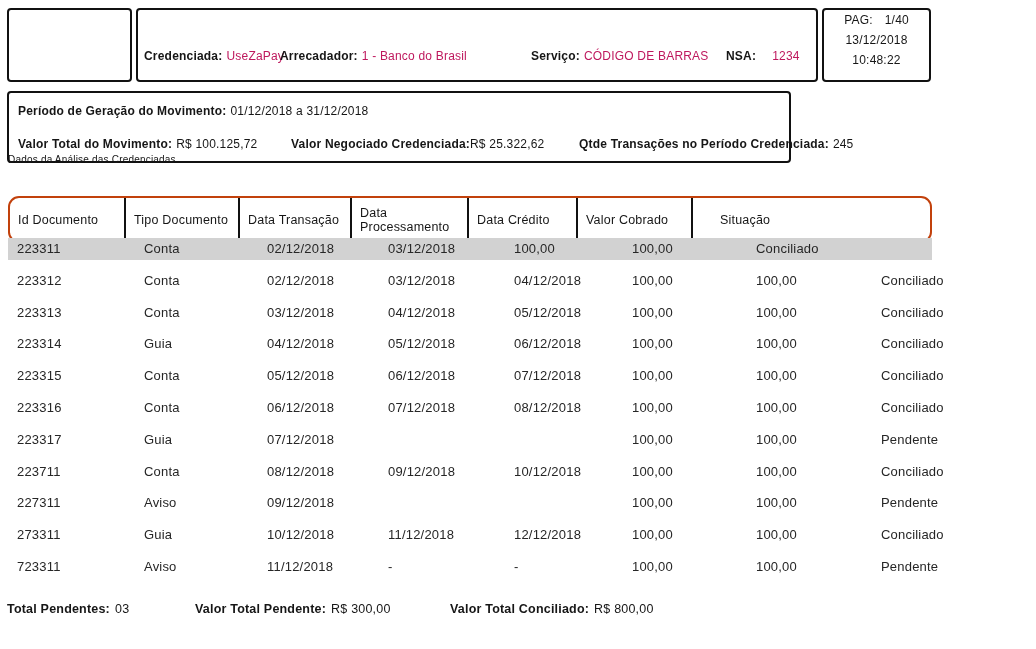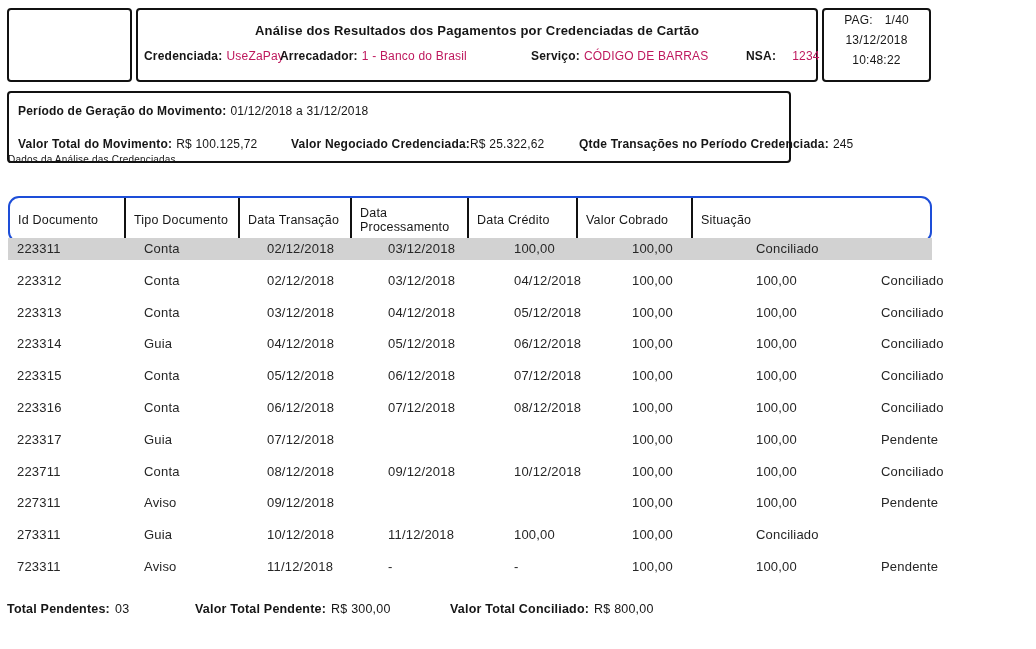--- a/index.html
+++ b/index.html
@@ -49,32 +49,32 @@
   .section-title{
     position:absolute;left:8px;top:154px;
     font-weight:normal;font-size:10px;
   }
 
   
   .thead{
     position:absolute;left:8px;top:196px;width:924px;height:47px;
     display:grid;
     grid-template-columns:116px 114px 112px 117px 109px 115px 116px 121px;
-    border:2px solid #1d4ed8;border-radius:11px;
+    border:2px solid #c2410c;border-radius:11px;
     box-sizing:border-box;
     background:#fff;
   }
   .th{
     border-right:2px solid #111;
     display:flex;align-items:center;
     padding:1px 3px 1px 8px;
     font-size:12.5px;line-height:14px;
     box-sizing:border-box;
   }
-  .th:last-child{border-right:none;}
+  .th:last-child{border-right:none;margin-left:19px;}
 
   .tbody{
     position:absolute;left:8px;top:238px;width:924px;
   }
   .tr{
     display:grid;
     grid-template-columns:118px 114px 112px 117px 109px 115px 116px 123px;
     height:31.8px;
     gap:9px;
   }
@@ -94,25 +94,24 @@
   .ff b{margin-right:5px;}
 </style>
 </head>
 <body>
 
 <div class="page">
 
   <div class="box logo-box"></div>
 
   <div class="box main-box">
-    <div class="rpt-title">Análise dos Resultados dos Pagamentos por Credenciadas de Cartão</div>
     <span class="hf" style="left:6px"><b>Credenciada:</b><span class="v">UseZaPay</span></span>
     <span class="hf" style="left:142px"><b>Arrecadador:</b><span class="v">1 - Banco do Brasil</span></span>
     <span class="hf" style="left:393px"><b>Serviço:</b><span class="v">CÓDIGO DE BARRAS</span></span>
-    <span class="hf" style="left:608px"><b>NSA:</b><span class="pgap"></span><span class="v">1234</span></span>
+    <span class="hf" style="left:588px"><b>NSA:</b><span class="pgap"></span><span class="v">1234</span></span>
   </div>
 
   <div class="box page-box">
     <div class="inner">
       <div class="pline"><span>PAG:</span><span class="pgap"></span><span>1/40</span></div>
       <div class="pline">13/12/2018</div>
       <div class="pline">10:48:22</div>
     </div>
   </div>
 
@@ -222,20 +221,21 @@
         <div class="td"></div>
         <div class="td">100,00</div>
         <div class="td">100,00</div>
         <div class="td">Pendente</div>
       </div>
       <div class="tr">
         <div class="td">273311</div>
         <div class="td">Guia</div>
         <div class="td">10/12/2018</div>
         <div class="td">11/12/2018</div>
+        <div class="td">12/12/2018</div>
         <div class="td">100,00</div>
         <div class="td">100,00</div>
         <div class="td">Conciliado</div>
       </div>
       <div class="tr">
         <div class="td">723311</div>
         <div class="td">Aviso</div>
         <div class="td">11/12/2018</div>
         <div class="td">-</div>
         <div class="td">-</div>

